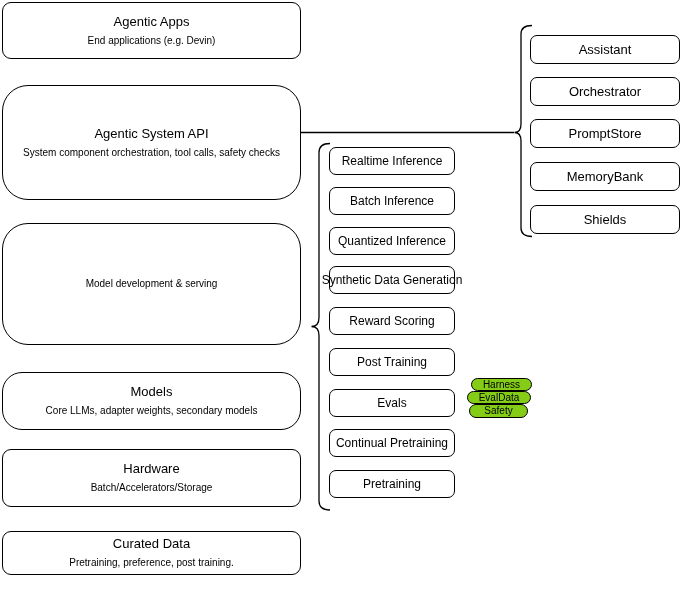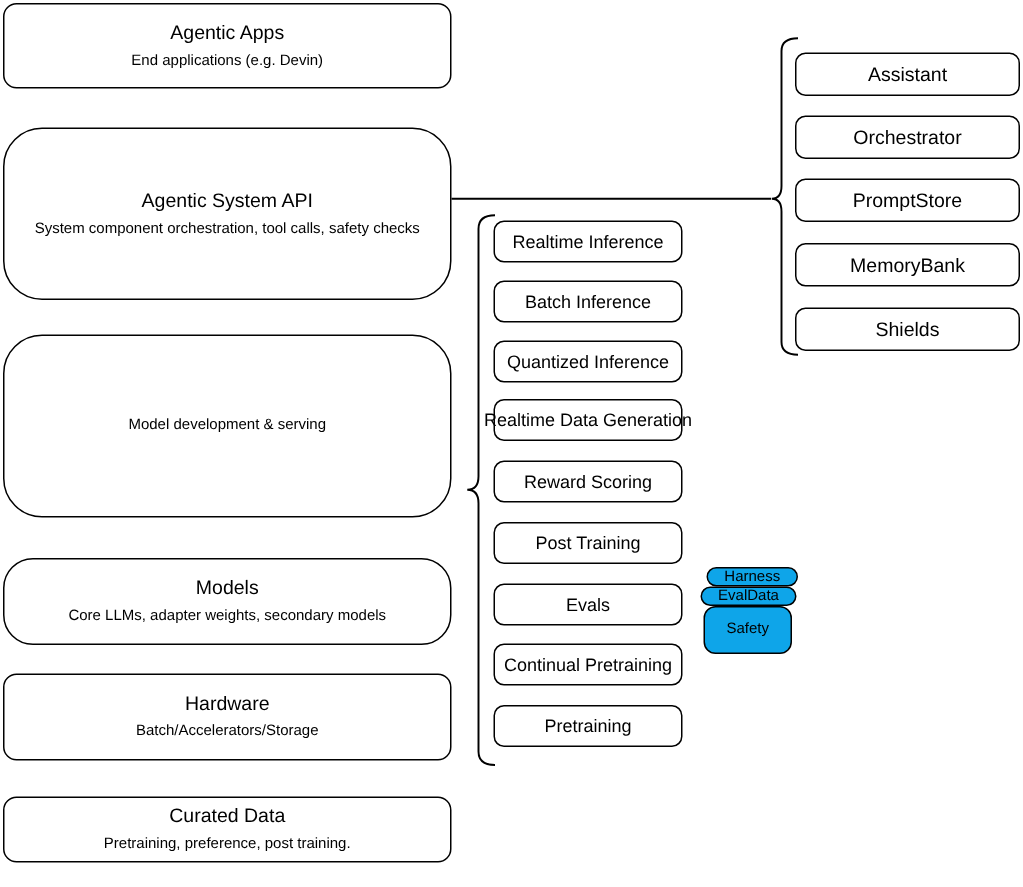--- a/index.html
+++ b/index.html
@@ -80,32 +80,32 @@
     font-size: 13px;
     white-space: nowrap;
     z-index: 1;
   }
 
   
   .pill {
     position: absolute;
     border: 1.2px solid #000000;
     border-radius: 8px;
-    background: #0ea5e9;
+    background: #84cc16;
     display: flex;
     align-items: center;
     justify-content: center;
     font-size: 10px;
     line-height: 1;
     white-space: nowrap;
     z-index: 3;
   }
   #tag-harness  { left: 471px; top: 378px; width: 61px; height: 13px; }
   #tag-evaldata { left: 467px; top: 391px; width: 64px; height: 13px; }
-  #tag-safety   { left: 469px; top: 404px; width: 59px; height: 32px; }
+  #tag-safety   { left: 469px; top: 404px; width: 59px; height: 14px; }
 </style>
 </head>
 <body>
 
 <div class="canvas">
 
   <svg class="connector-layer" viewBox="0 0 682 591">
 
     <path d="M 301 132.5 L 514 132.5" fill="none" stroke="#000000" stroke-width="1.3"></path>
 
@@ -139,21 +139,21 @@
   </div>
 
   <div class="lbox" id="node-curated-data">
     <div class="title">Curated Data</div>
     <div class="subtitle">Pretraining, preference, post training.</div>
   </div>
 
   <div class="mbox" style="top:147px">Realtime Inference</div>
   <div class="mbox" style="top:187px">Batch Inference</div>
   <div class="mbox" style="top:227px">Quantized Inference</div>
-  <div class="mbox" style="top:266px">Realtime Data Generation</div>
+  <div class="mbox" style="top:266px">Synthetic Data Generation</div>
   <div class="mbox" style="top:307px">Reward Scoring</div>
   <div class="mbox" style="top:348px">Post Training</div>
   <div class="mbox" style="top:389px">Evals</div>
   <div class="mbox" style="top:429px">Continual Pretraining</div>
   <div class="mbox" style="top:470px">Pretraining</div>
 
   <div class="pill" id="tag-harness">Harness</div>
   <div class="pill" id="tag-evaldata">EvalData</div>
   <div class="pill" id="tag-safety">Safety</div>
 

